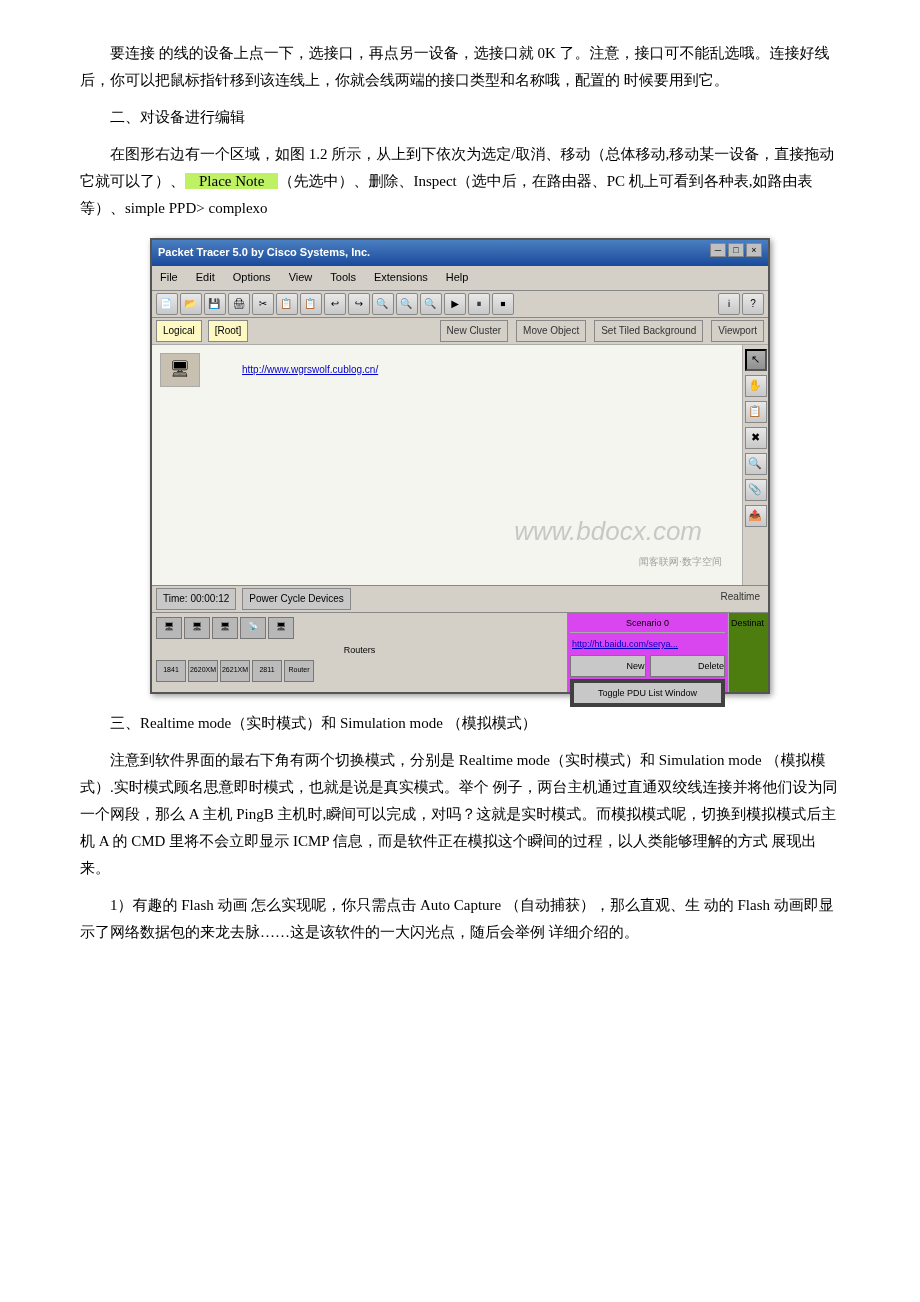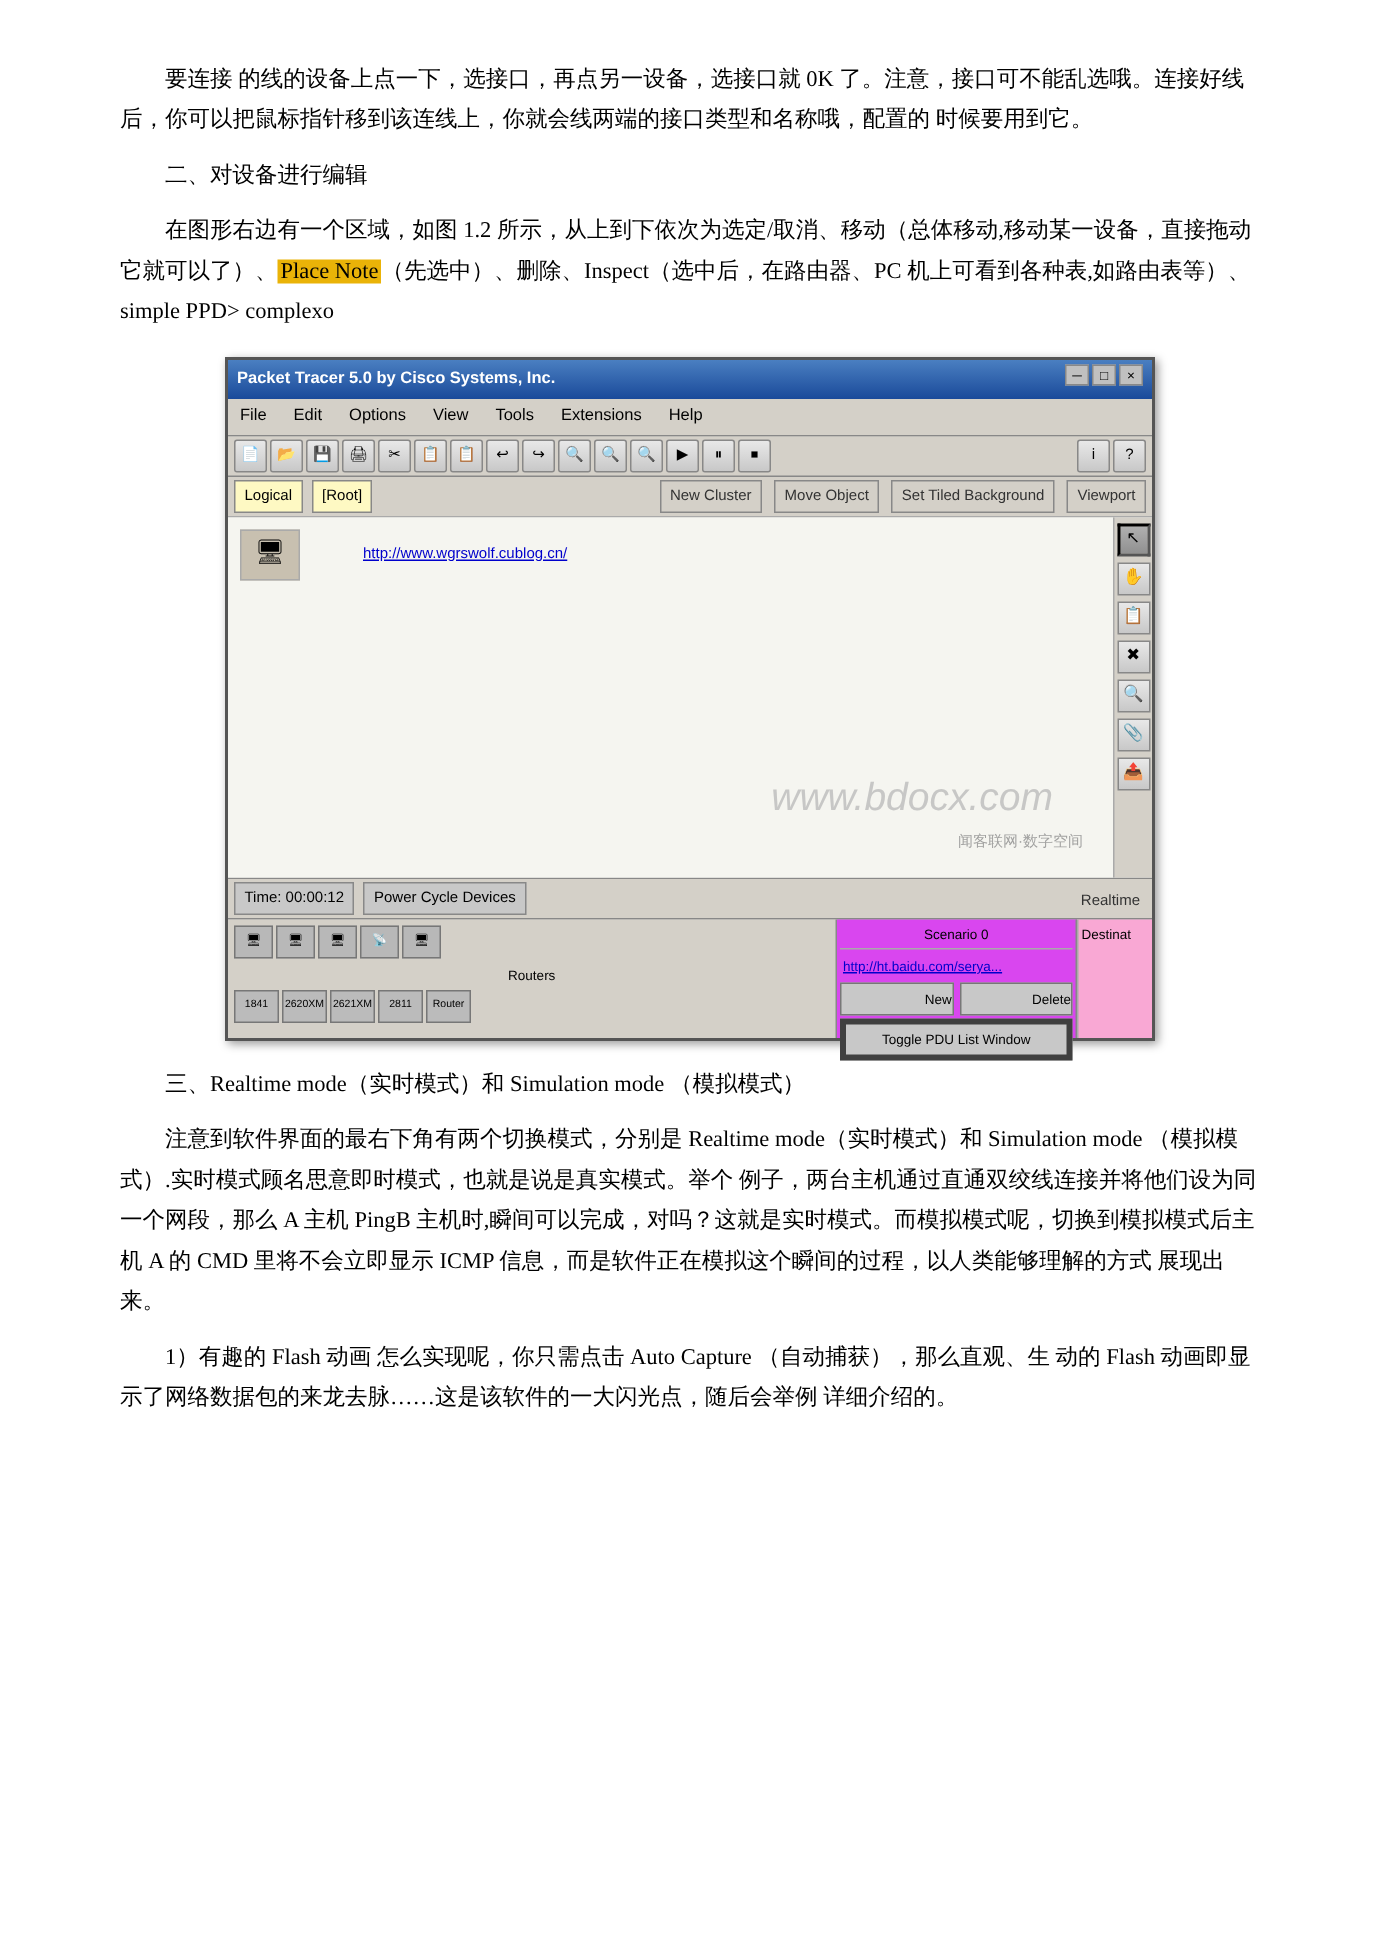--- a/index.html
+++ b/index.html
@@ -186,21 +186,21 @@
     }
     .rt-btn.selected {
       background: linear-gradient(to bottom, #b0b0b0, #909090);
       border: 2px inset #555;
     }
     .status-bar {
       background: #d4d0c8;
       border-top: 1px solid #888;
       padding: 2px 4px;
       display: flex;
-      align-items: flex-end;
+      align-items: flex-start;
       gap: 6px;
       font-size: 10px;
     }
     .status-item {
       padding: 1px 6px;
       background: #c8c8c8;
       border: 1px solid #888;
     }
     .realtime-badge {
       margin-left: auto;
@@ -303,22 +303,22 @@
     }
     .drag-label {
       font-size: 9px;
       color: #333;
       padding: 2px;
       border-top: 1px solid #aaa;
     }
 
     
     .place-note-highlight {
-      background: #eab308;
-      padding: 0 2px;
+      background: #bef264;
+      padding: 0 14px;
     }
   </style>
 </head>
 <body>
 
 <p class="paragraph">要连接 的线的设备上点一下，选接口，再点另一设备，选接口就 0K 了。注意，接口可不能乱选哦。连接好线后，你可以把鼠标指针移到该连线上，你就会线两端的接口类型和名称哦，配置的 时候要用到它。</p>
 
 <p class="section-title">二、对设备进行编辑</p>
 
 <p class="paragraph">
@@ -432,21 +432,21 @@
       <div class="scenario-panel">
         <div class="scenario-title">Scenario 0</div>
         <a class="scenario-link">http://ht.baidu.com/serya...</a>
         <div class="scenario-btns">
           <div class="sc-btn">New</div>
           <div class="sc-btn">Delete</div>
         </div>
         <div class="toggle-btn">Toggle PDU List Window</div>
       </div>
 
-      <div style="width:50px; background:#f9a8d4; border-left:1px solid #aaa; display:flex; align-items:flex-start; padding:2px; font-size:9px;">Destinat</div>
+      <div style="width:40px; background:#4d7c0f; border-left:1px solid #aaa; display:flex; align-items:flex-start; padding:2px; font-size:9px;">Destinat</div>
     </div>
 
   </div>
 </div>
 
 <p class="section-title">三、Realtime mode（实时模式）和 Simulation mode （模拟模式）</p>
 
 <p class="paragraph">注意到软件界面的最右下角有两个切换模式，分别是 Realtime mode（实时模式）和 Simulation mode （模拟模式）.实时模式顾名思意即时模式，也就是说是真实模式。举个 例子，两台主机通过直通双绞线连接并将他们设为同一个网段，那么 A 主机 PingB 主机时,瞬间可以完成，对吗？这就是实时模式。而模拟模式呢，切换到模拟模式后主机 A 的 CMD 里将不会立即显示 ICMP 信息，而是软件正在模拟这个瞬间的过程，以人类能够理解的方式 展现出来。</p>
 
 <p class="paragraph">1）有趣的 Flash 动画 怎么实现呢，你只需点击 Auto Capture （自动捕获），那么直观、生 动的 Flash 动画即显示了网络数据包的来龙去脉……这是该软件的一大闪光点，随后会举例 详细介绍的。</p>

